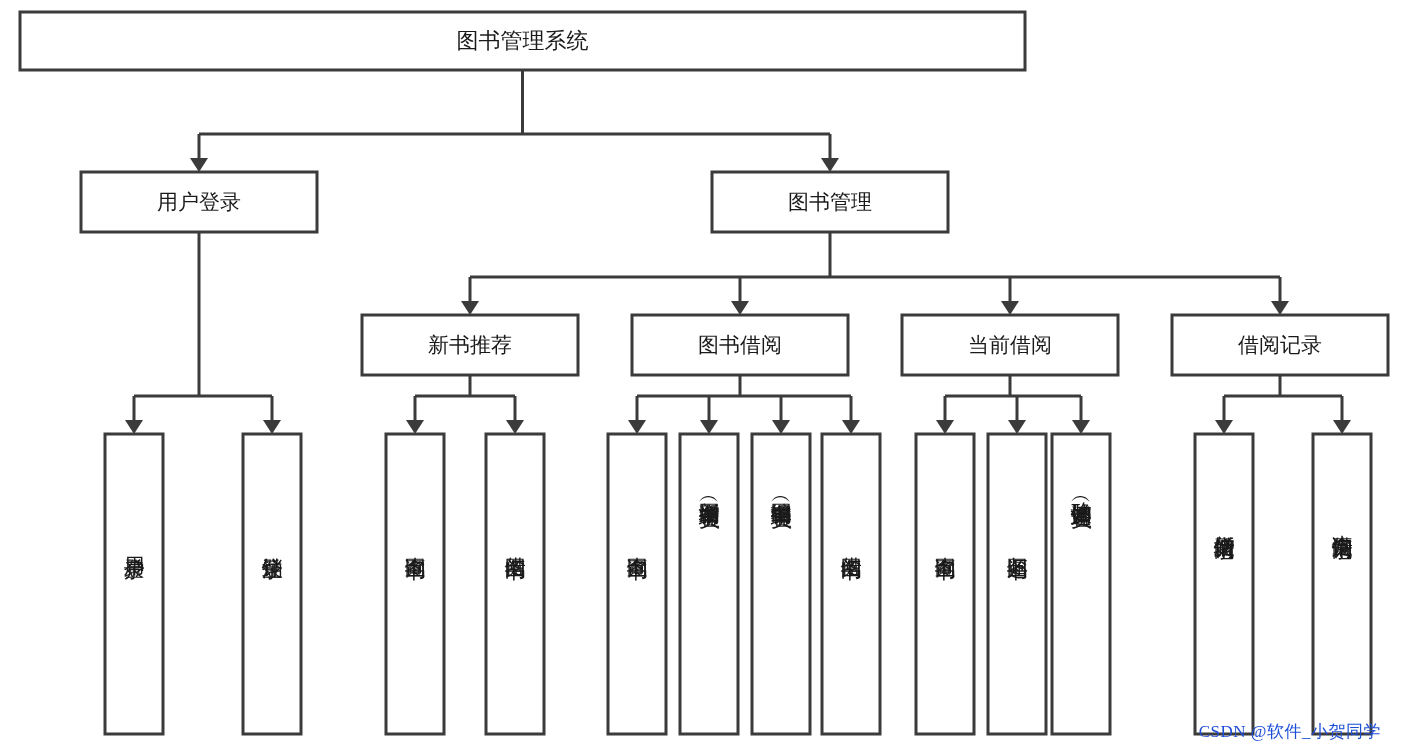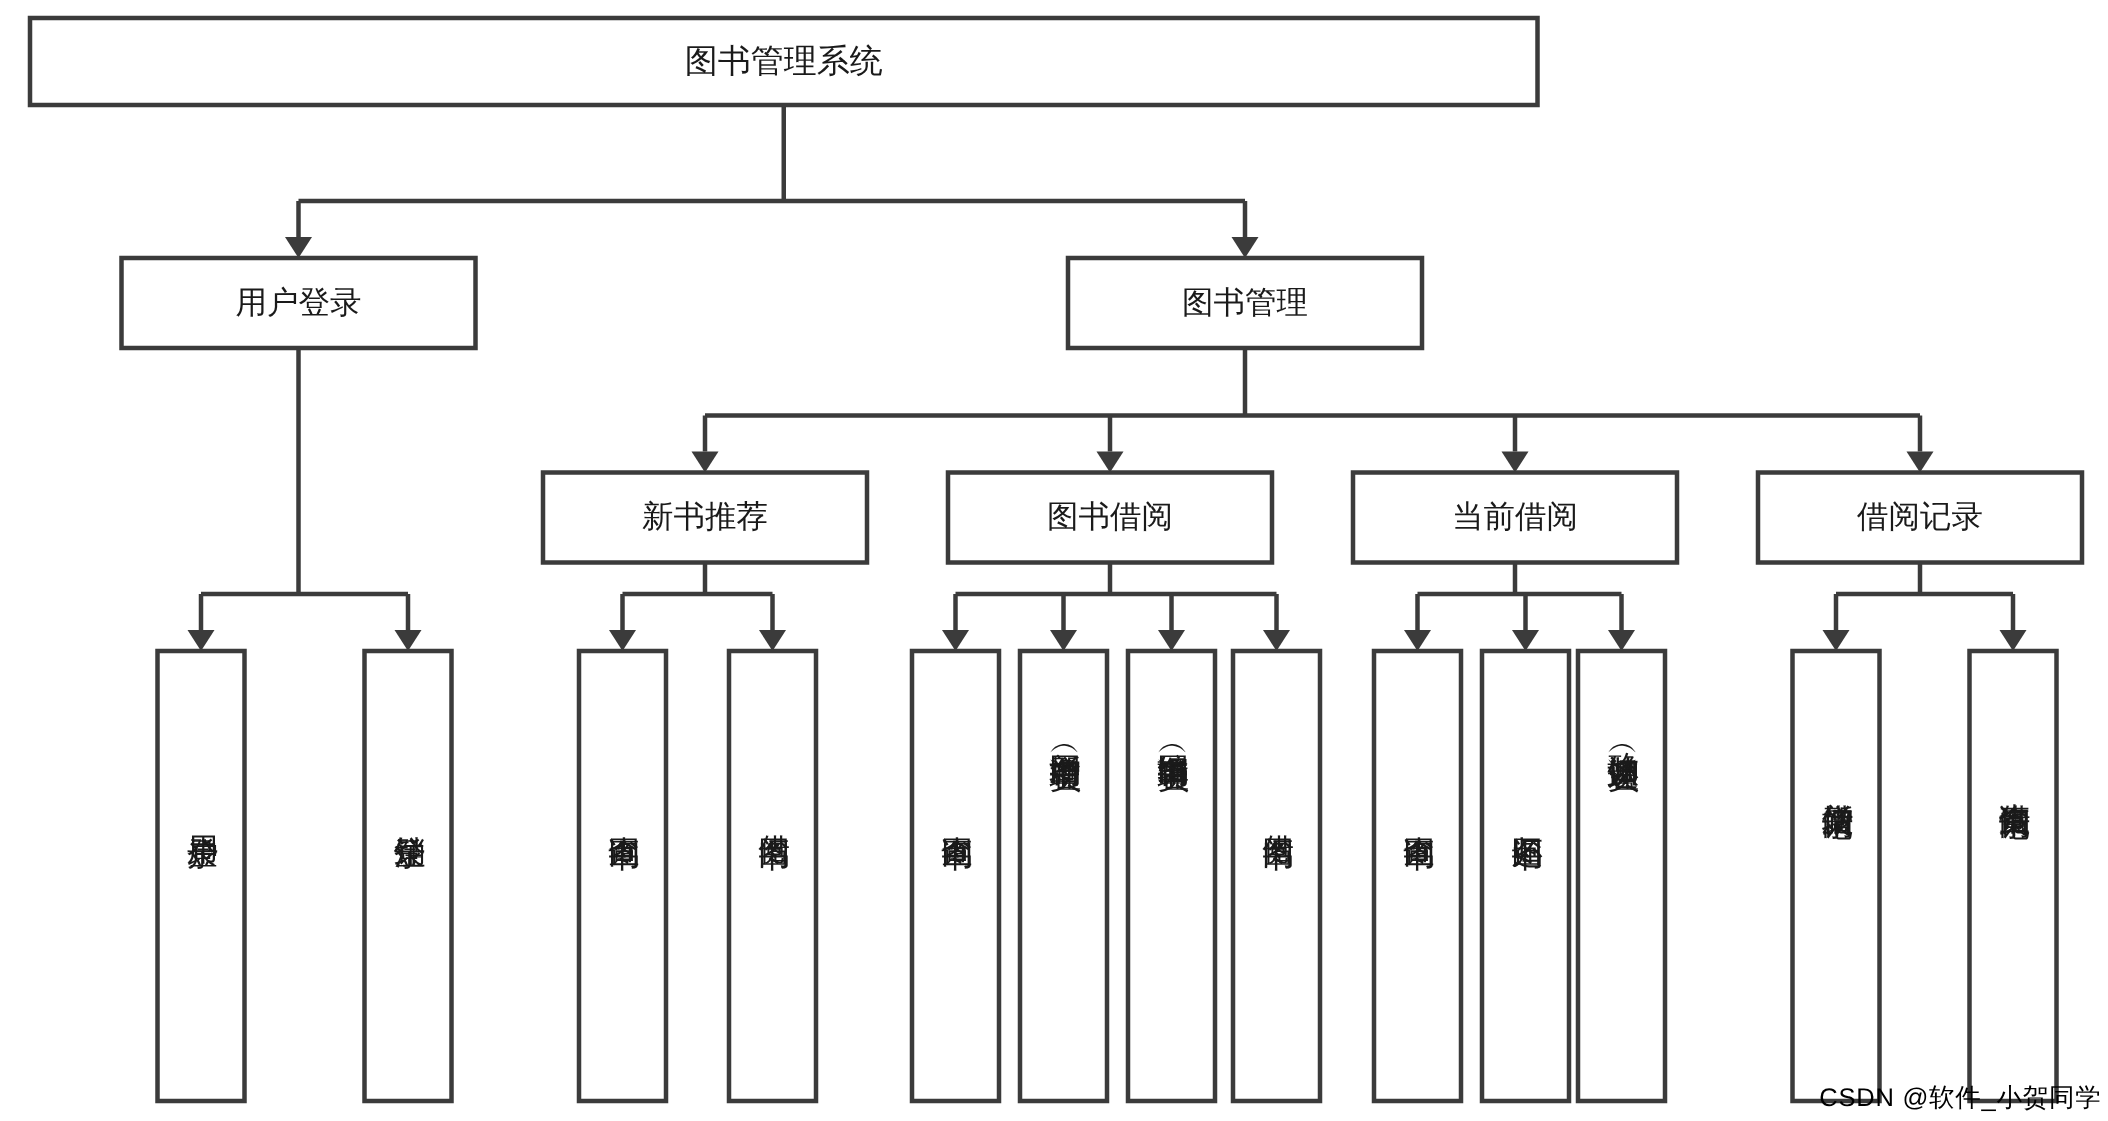--- a/index.html
+++ b/index.html
@@ -57,25 +57,25 @@
     text-orientation: upright;
     font-family: "Liberation Sans", "DejaVu Sans", sans-serif;
     font-size: 21px;
     line-height: 1.06;
     color: #1a1a1a;
     letter-spacing: 1px;
     white-space: nowrap;
   }
   .watermark {
     position: absolute;
-    right: 4px;
+    right: 24px;
     bottom: 4px;
-    font-family: Liberation Sans, sans-serif;
+    font-family: Liberation Serif, serif;
     font-size: 17px;
-    color: #000000;
+    color: #1d4ed8;
     letter-spacing: 0.5px;
     user-select: none;
   }
 </style>
 </head>
 <body>
 
 <div id="diagram-root">
   <svg id="diagram-svg" width="1405" height="747" viewBox="0 0 1405 747" xmlns="http://www.w3.org/2000/svg">
       <g>

